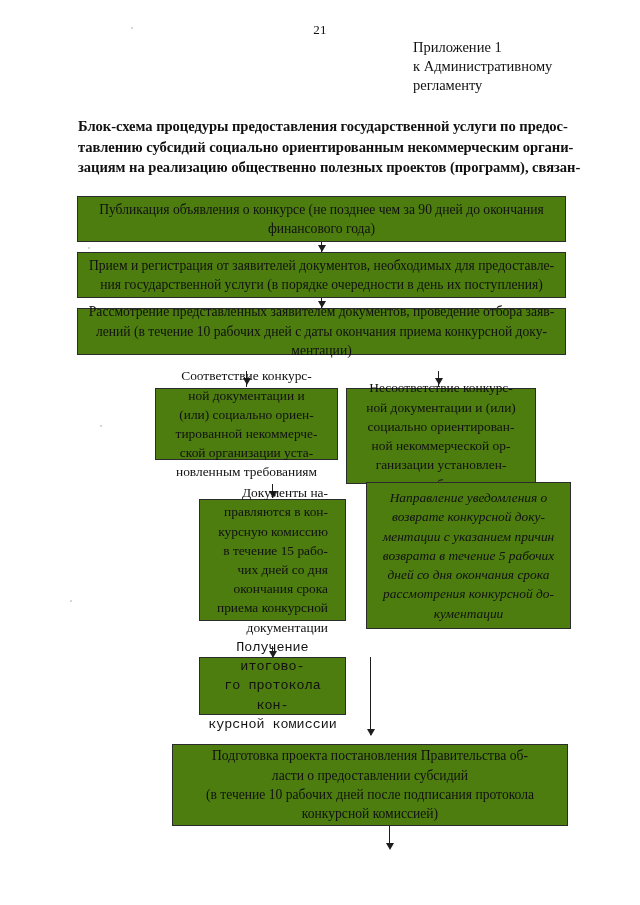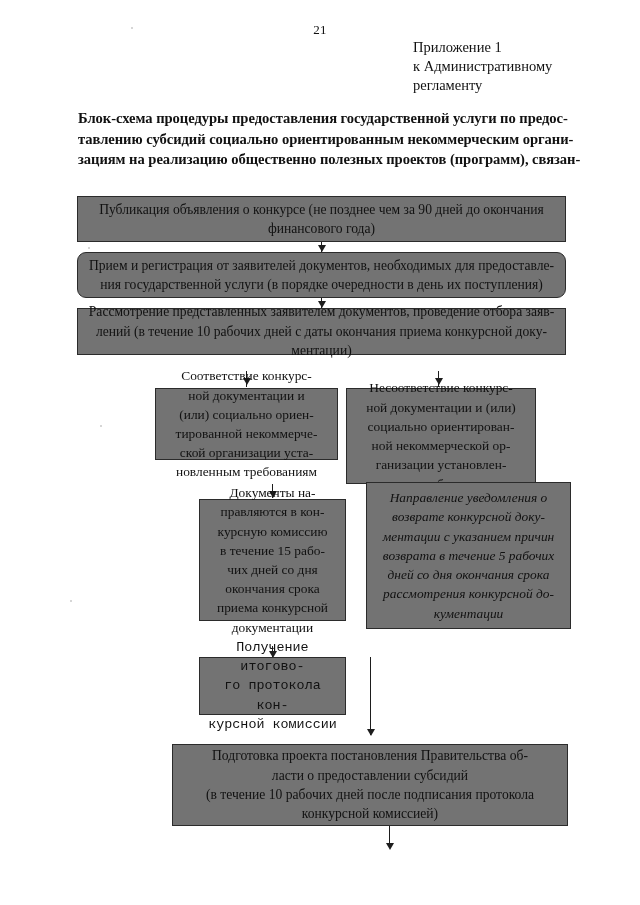--- a/index.html
+++ b/index.html
@@ -39,21 +39,21 @@
     top: 38px;
     left: 413px;
     font-size: 14.5px;
     line-height: 19px;
     white-space: pre-line;
   }
 
   
   .doc-title {
     position: absolute;
-    top: 108px;
+    top: 116px;
     left: 78px;
     width: 488px;
     font-size: 14.6px;
     font-weight: bold;
     line-height: 20.5px;
     text-align: justify;
     text-align-last: center;
     letter-spacing: -0.05px;
     font-family: Liberation Serif, serif;
   }
@@ -65,21 +65,21 @@
   }
   .doc-title .ln.last {
     text-align-last: center;
   }
 
   
   .box {
     position: absolute;
     box-sizing: border-box;
     border: 1px solid #2b2b2b;
-    background: #737373;
+    background: #4d7c0f;
     display: flex;
     align-items: center;
     justify-content: center;
     text-align: center;
     font-size: 13.6px;
     line-height: 19.4px;
     padding: 3px 6px;
     white-space: pre-line;
   }
   .box.narrow { font-size: 13.4px; line-height: 19.2px; }
@@ -121,21 +121,21 @@
     <span class="ln">тавлению субсидий социально ориентированным некоммерческим органи-</span>
     <span class="ln">зациям на реализацию общественно полезных проектов (программ), связан-</span>
   </div>
 
   <div class="box" style="left:77px; top:196px; width:489px; height:46px;">Публикация объявления о конкурсе (не позднее чем за 90 дней до окончания
 финансового года)</div>
 
   <div class="conn" style="left:321px; top:242px; height:12px;"></div>
   <div class="arrow" style="left:317.5px; top:245px;"></div>
 
-  <div class="box" style="left:77px; top:252px; width:489px; height:46px;border-radius:9px;">Прием и регистрация от заявителей документов, необходимых для предоставле-
+  <div class="box" style="left:77px; top:252px; width:489px; height:46px;">Прием и регистрация от заявителей документов, необходимых для предоставле-
 ния государственной услуги (в порядке очередности в день их поступления)</div>
 
   <div class="conn" style="left:321px; top:298px; height:12px;"></div>
   <div class="arrow" style="left:317.5px; top:301px;"></div>
 
   <div class="box" style="left:77px; top:308px; width:489px; height:47px;">Рассмотрение представленных заявителем документов, проведение отбора заяв-
 лений (в течение 10 рабочих дней с даты окончания приема конкурсной доку-
 ментации)</div>
 
   <div class="conn" style="left:246px; top:371px; height:16px;"></div>
@@ -157,21 +157,21 @@
 ной некоммерческой ор-
 ганизации установлен-
 ным требованиям</div>
 
   <div class="conn" style="left:272px; top:484px; height:14px;"></div>
   <div class="arrow" style="left:268.5px; top:491px;"></div>
 
   <div class="conn" style="left:398px; top:484px; height:14px;"></div>
   <div class="arrow" style="left:394.5px; top:491px;"></div>
 
-  <div class="box narrow" style="left:199px; top:499px; width:147px; height:122px;">Документы на-
+  <div class="box narrow" style="left:199px; top:499px; width:147px; height:122px;text-align:right;">Документы на-
 правляются в кон-
 курсную комиссию
 в течение 15 рабо-
 чих дней со дня
 окончания срока
 приема конкурсной
 документации</div>
 
   <div class="box narrow" style="left:366px; top:482px; width:205px; height:147px;font-style:italic;">Направление уведомления о
 возврате конкурсной доку-

